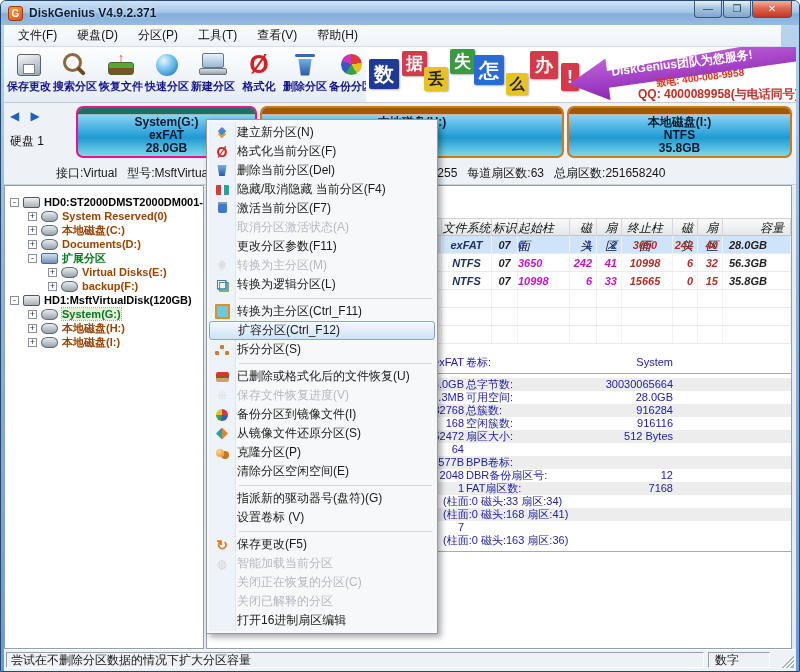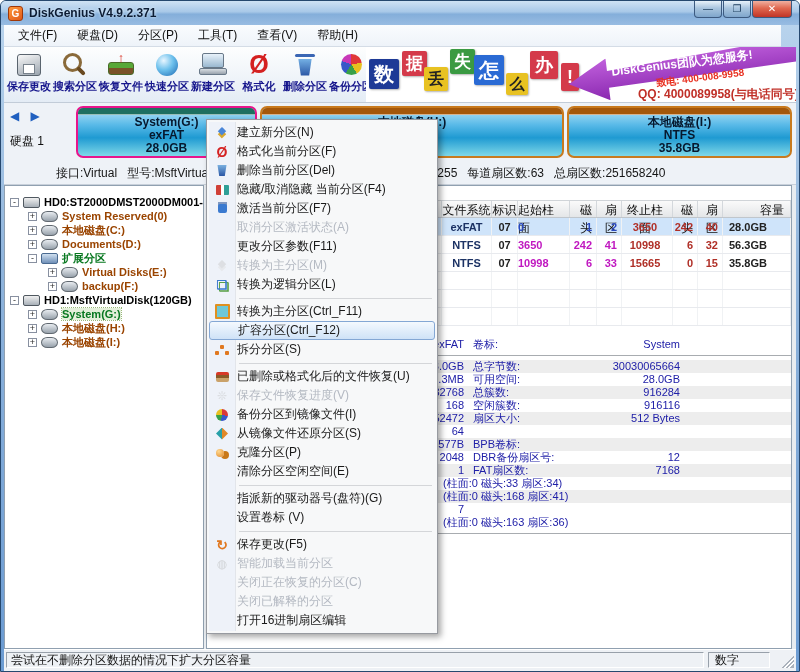--- a/index.html
+++ b/index.html
@@ -100,21 +100,21 @@
   .texp { width:9px; height:9px; border:1px solid #8890a0; background:#fff; font-size:9px; line-height:7px;
     text-align:center; color:#303030; flex:0 0 9px; margin-right:3px; font-weight:normal; }
   .ticon { width:17px; height:11px; margin:0 4px 0 1px; flex:0 0 17px; border-radius:2px; }
   .ticon.disk { background:linear-gradient(180deg,#f0f0f0,#a8b0b8); border:1px solid #505860; }
   .ticon.part { background:linear-gradient(180deg,#e8ecf0,#98a2ac); border:1px solid #606870; border-radius:45%/60%; }
   .ticon.ext  { background:linear-gradient(180deg,#d0e0f0,#7090b8); border:1px solid #4a6a90; }
 
   .rightpanel { position:absolute; left:202px; right:4px; top:0; bottom:0; background:#fff; border:1px solid #90a0b0; overflow:hidden; }
 
   
-  .ptable { margin-top:14px; }
+  .ptable { margin-top:32px;font-style:italic; }
   .thead, .tr { display:flex; height:18px; line-height:18px; font-size:11px; }
   .thead { background:linear-gradient(180deg,#fafafa,#e4e6e8); border-top:1px solid #d0d4d8; border-bottom:1px solid #c0c6cc; font-size:12px; color:#111; }
   .thead span { border-right:1px solid #d4d8dc; }
   .tr { border-bottom:1px solid #e8eaee; font-weight:bold; color:#222; }
   .tr span { border-right:1px solid #f0f2f4; }
   .tr.selected { background:#cfe4fa; }
   .c-sp { width:235px; }
   .c-fs { width:50px; text-align:center; }
   .c-id { width:26px; text-align:center; }
   .c-sc { width:52px; padding-right:4px; }
@@ -128,21 +128,21 @@
   .tr .c-sc,.tr .c-sh,.tr .c-ss { color:#c018c0; }
   .tr.selected .c-sc,.tr.selected .c-sh,.tr.selected .c-ss { color:#2848c0; }
   .tr .c-ec,.tr .c-eh,.tr .c-es { color:#b03028; }
   .tr .c-cap { text-align:left; padding-left:6px; }
 
   
   .details { margin-top:12px; }
   .drow { display:flex; height:13px; line-height:13px; font-size:11px; color:#2020a8; white-space:pre; }
   .drow.alt { background:#ededed; }
   .dfrag { width:257px; text-align:right; }
-  .dlabel { width:124px; padding-left:2px;margin-left:7px; }
+  .dlabel { width:124px; padding-left:2px; }
   .dvalue { width:85px; text-align:right; }
   .drow.wide .dfrag { width:540px; text-align:left; padding-left:236px; }
   .drow.dsep { height:5px; border-bottom:1px solid #a8acb0; margin-bottom:4px; }
 
   
   .statusbar { position:absolute; left:3px; right:3px; bottom:0; height:22px; background:#eef1f5; border-top:1px solid #fff; }
   .sb1 { position:absolute; left:2px; right:92px; top:2px; bottom:3px; border:1px solid; border-color:#98a0aa #fff #fff #98a0aa;
     font-size:12px; color:#151515; padding:0 4px; line-height:15px; white-space:nowrap; overflow:hidden; }
   .sb2 { position:absolute; right:26px; width:62px; top:2px; bottom:3px; border:1px solid; border-color:#98a0aa #fff #fff #98a0aa;
     font-size:12px; color:#151515; padding:0 6px; line-height:15px; }

